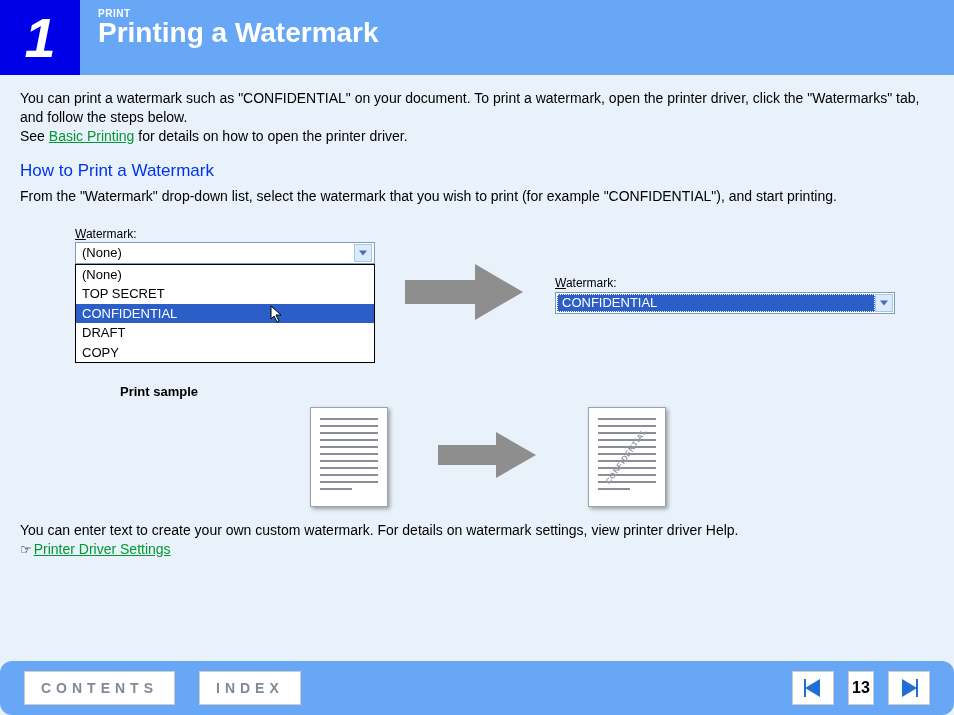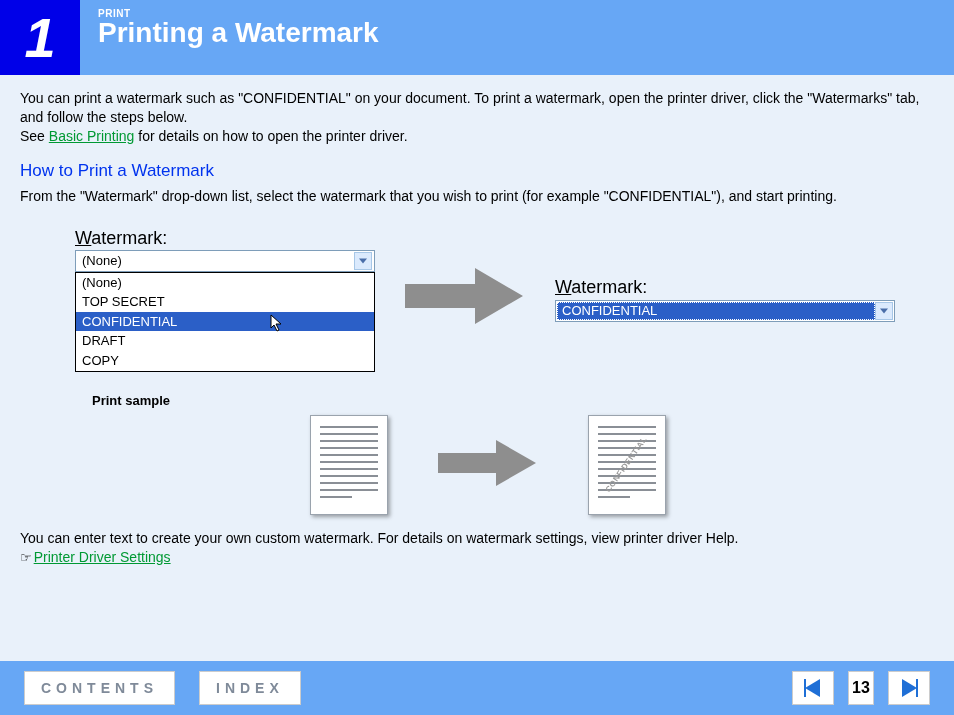--- a/index.html
+++ b/index.html
@@ -60,21 +60,21 @@
     margin: 14px 0 4px 0;
   }
   .diagram-row {
     display: flex;
     align-items: center;
     gap: 30px;
     margin: 20px 0 10px 55px;
   }
   
   .dd-wrap { width: 300px; }
-  .dd-label { font-size: 18px; text-decoration-color: transparent; }
+  .dd-label { font-size: 12px; text-decoration-color: transparent; }
   .dd-label .u { text-decoration: underline; }
   .dd-select {
     border: 1px solid #7e9db9;
     background: #fff;
     height: 22px;
     display: flex;
     align-items: center;
     justify-content: space-between;
     padding: 0 2px 0 6px;
     font-size: 13px;
@@ -115,21 +115,21 @@
     background: #2b5fc7;
     color: #fff;
     border: 1px dotted #fff;
     padding: 0 4px;
     display: flex;
     align-items: center;
   }
   .sample-label {
     font-size: 13px;
     font-weight: bold;
-    margin: 20px 0 6px 72px;
+    margin: 20px 0 6px 100px;
   }
   .sample-row {
     display: flex;
     align-items: center;
     gap: 50px;
     margin-left: 290px;
   }
   .doc-thumb {
     width: 78px;
     height: 100px;
@@ -164,20 +164,21 @@
 
   
   .footer {
     position: absolute;
     left: 0; right: 0; bottom: 0;
     height: 54px;
     background: #67a7f5;
     display: flex;
     align-items: center;
     padding: 0 24px;
+    border-radius: 12px;
   }
   .footer-btn {
     background: #fff;
     color: #7f8a99;
     font-weight: bold;
     letter-spacing: 5px;
     font-size: 14px;
     padding: 8px 16px;
     margin-right: 24px;
     cursor: pointer;

